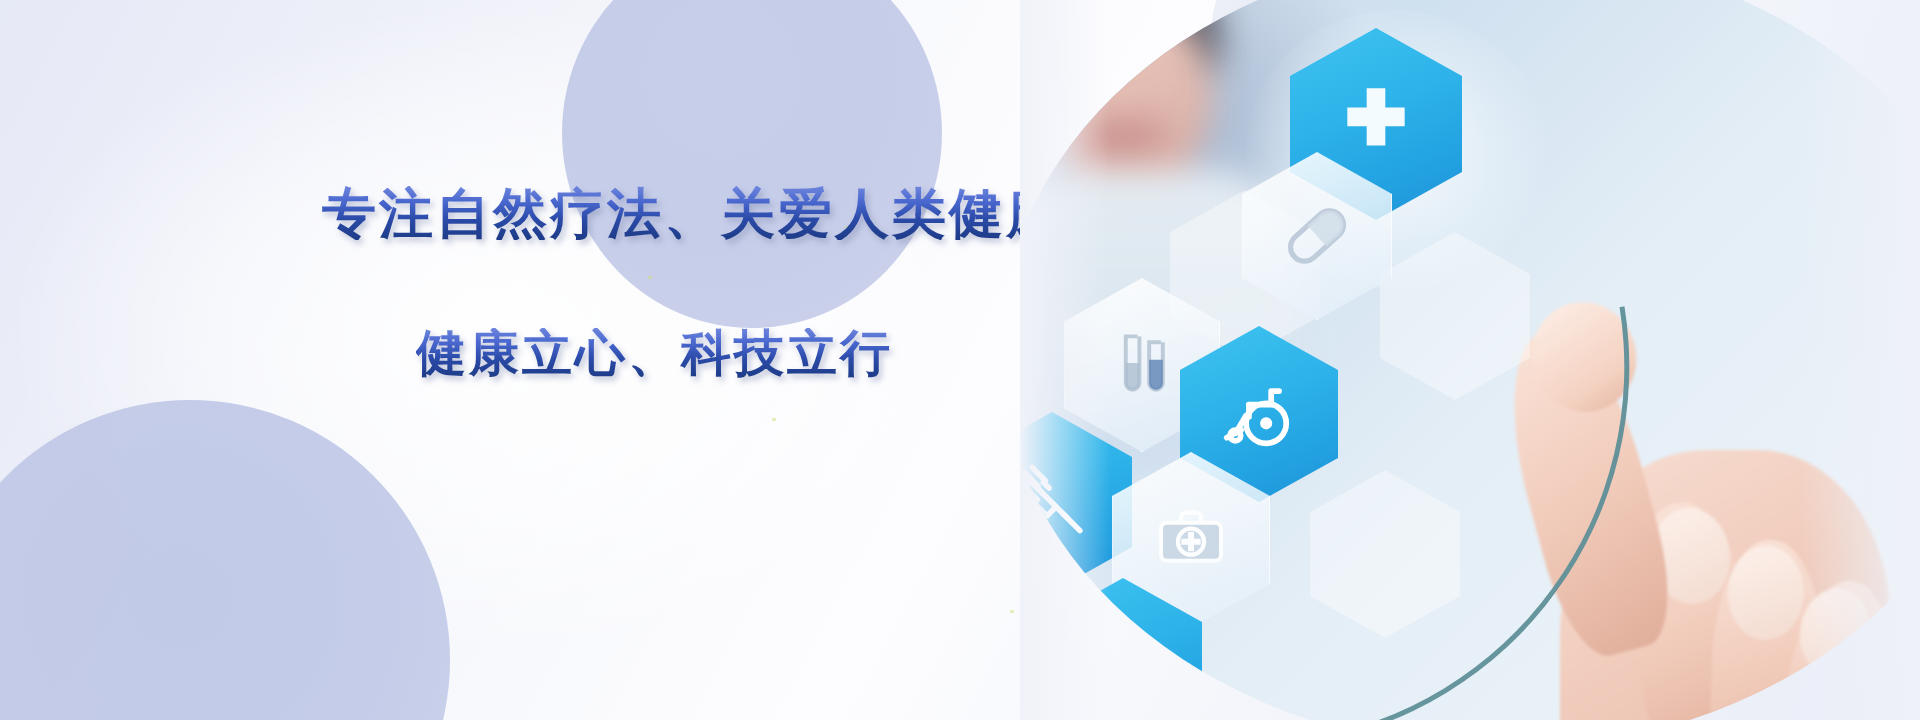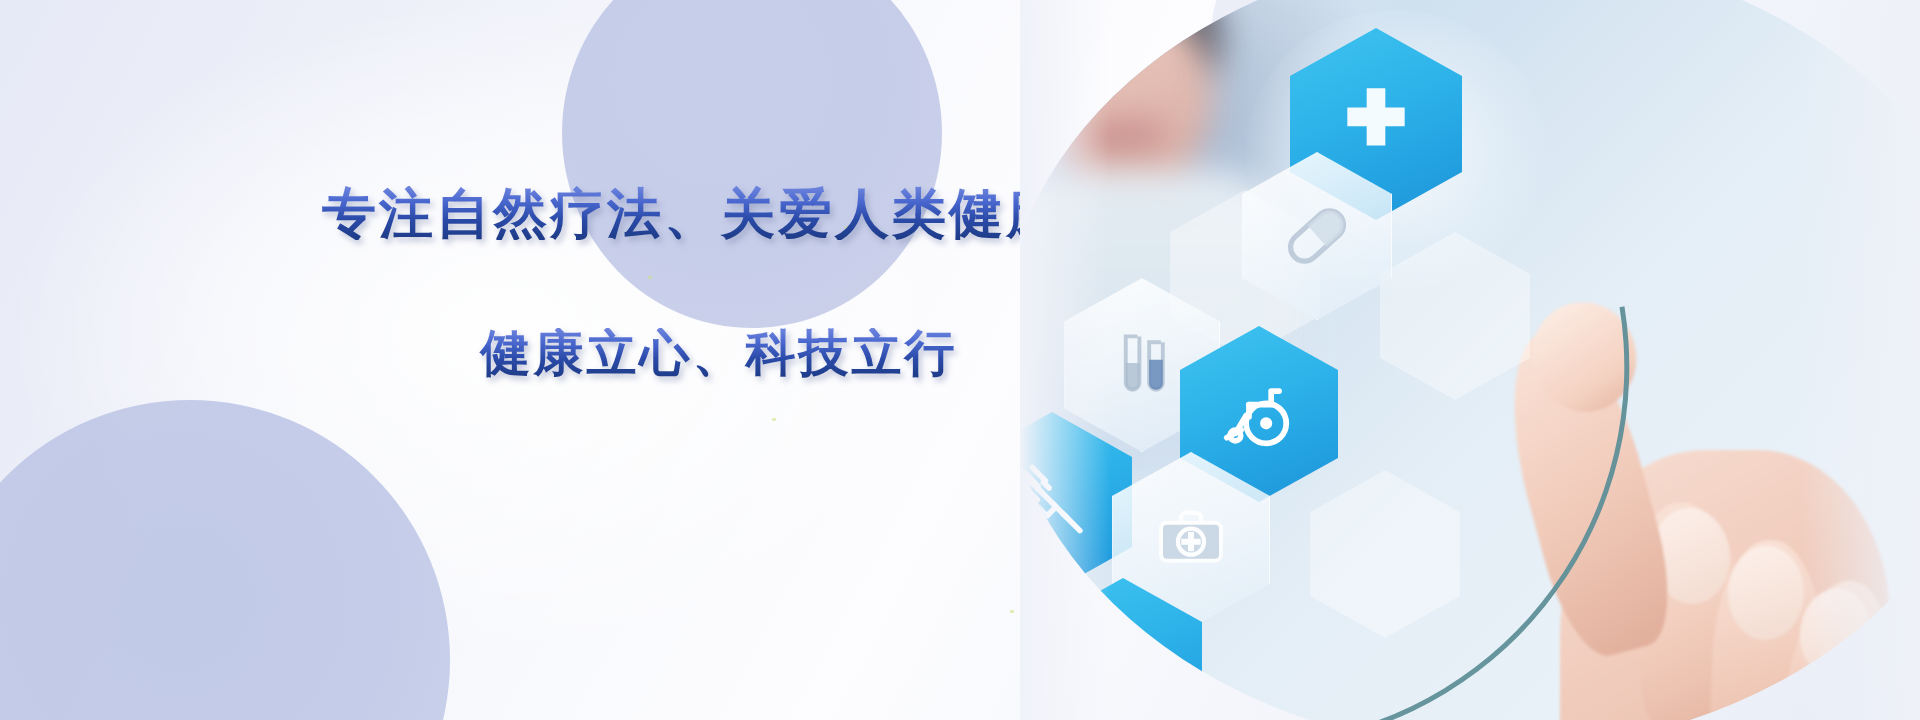--- a/index.html
+++ b/index.html
@@ -110,21 +110,20 @@
     -webkit-text-fill-color: transparent;
     filter: drop-shadow(3px 4px 3px rgba(120,130,170,0.45));
   }
   .headline-1 {
     font-size: 54px;
     margin: 0 0 0 0;
   }
   .headline-2 {
     font-size: 50px;
     margin: 88px 0 0 94px;
-    text-align: center;
   }
 
   
   .photo-panel {
     position: absolute;
     left: 1020px; top: 0;
     width: 900px; height: 720px;
     overflow: hidden;
   }
 

